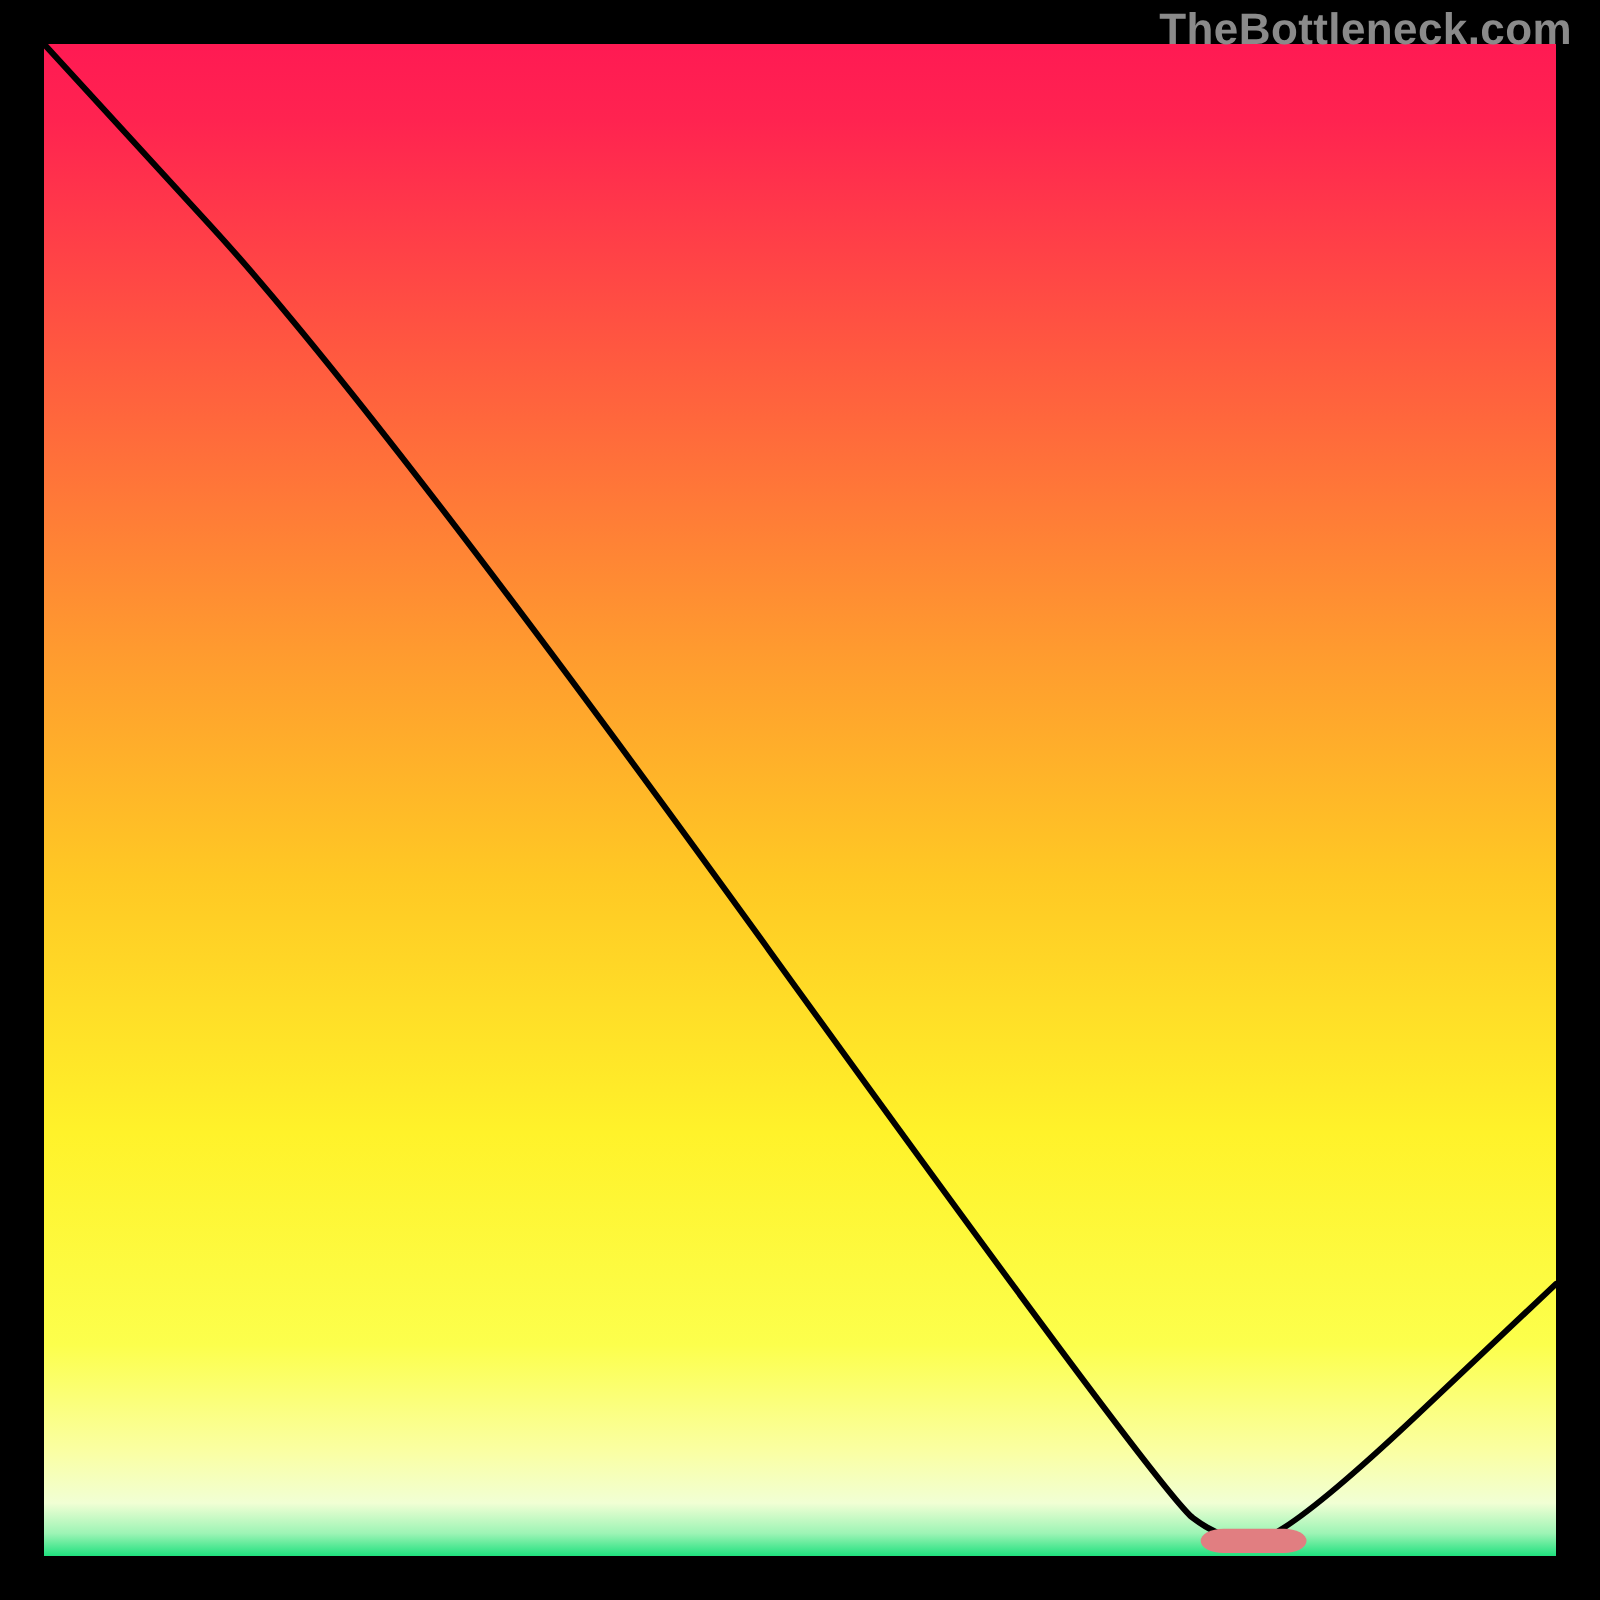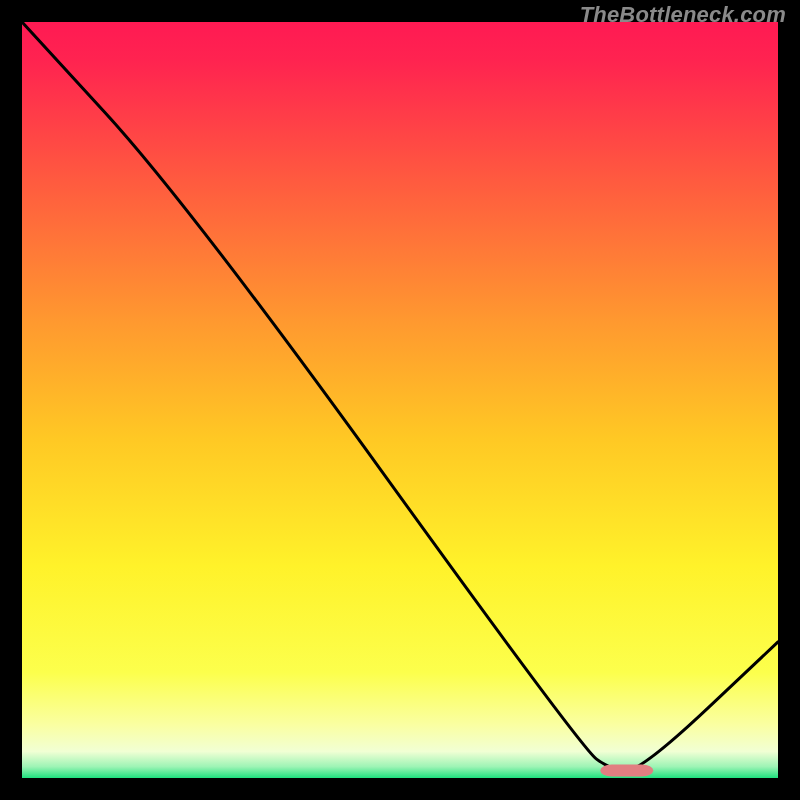--- a/index.html
+++ b/index.html
@@ -13,21 +13,20 @@
   }
   .watermark {
     position: absolute;
     top: 2px;
     right: 14px;
     color: #8a8a8a;
     font-size: 22px;
     font-weight: 600;
     z-index: 3;
     letter-spacing: 0.2px;
-    font-style: italic;
   }
   .plot-frame {
     position: absolute;
     left: 22px;
     top: 22px;
     width: 756px;
     height: 756px;
     background: #000;
     overflow: hidden;
   }

